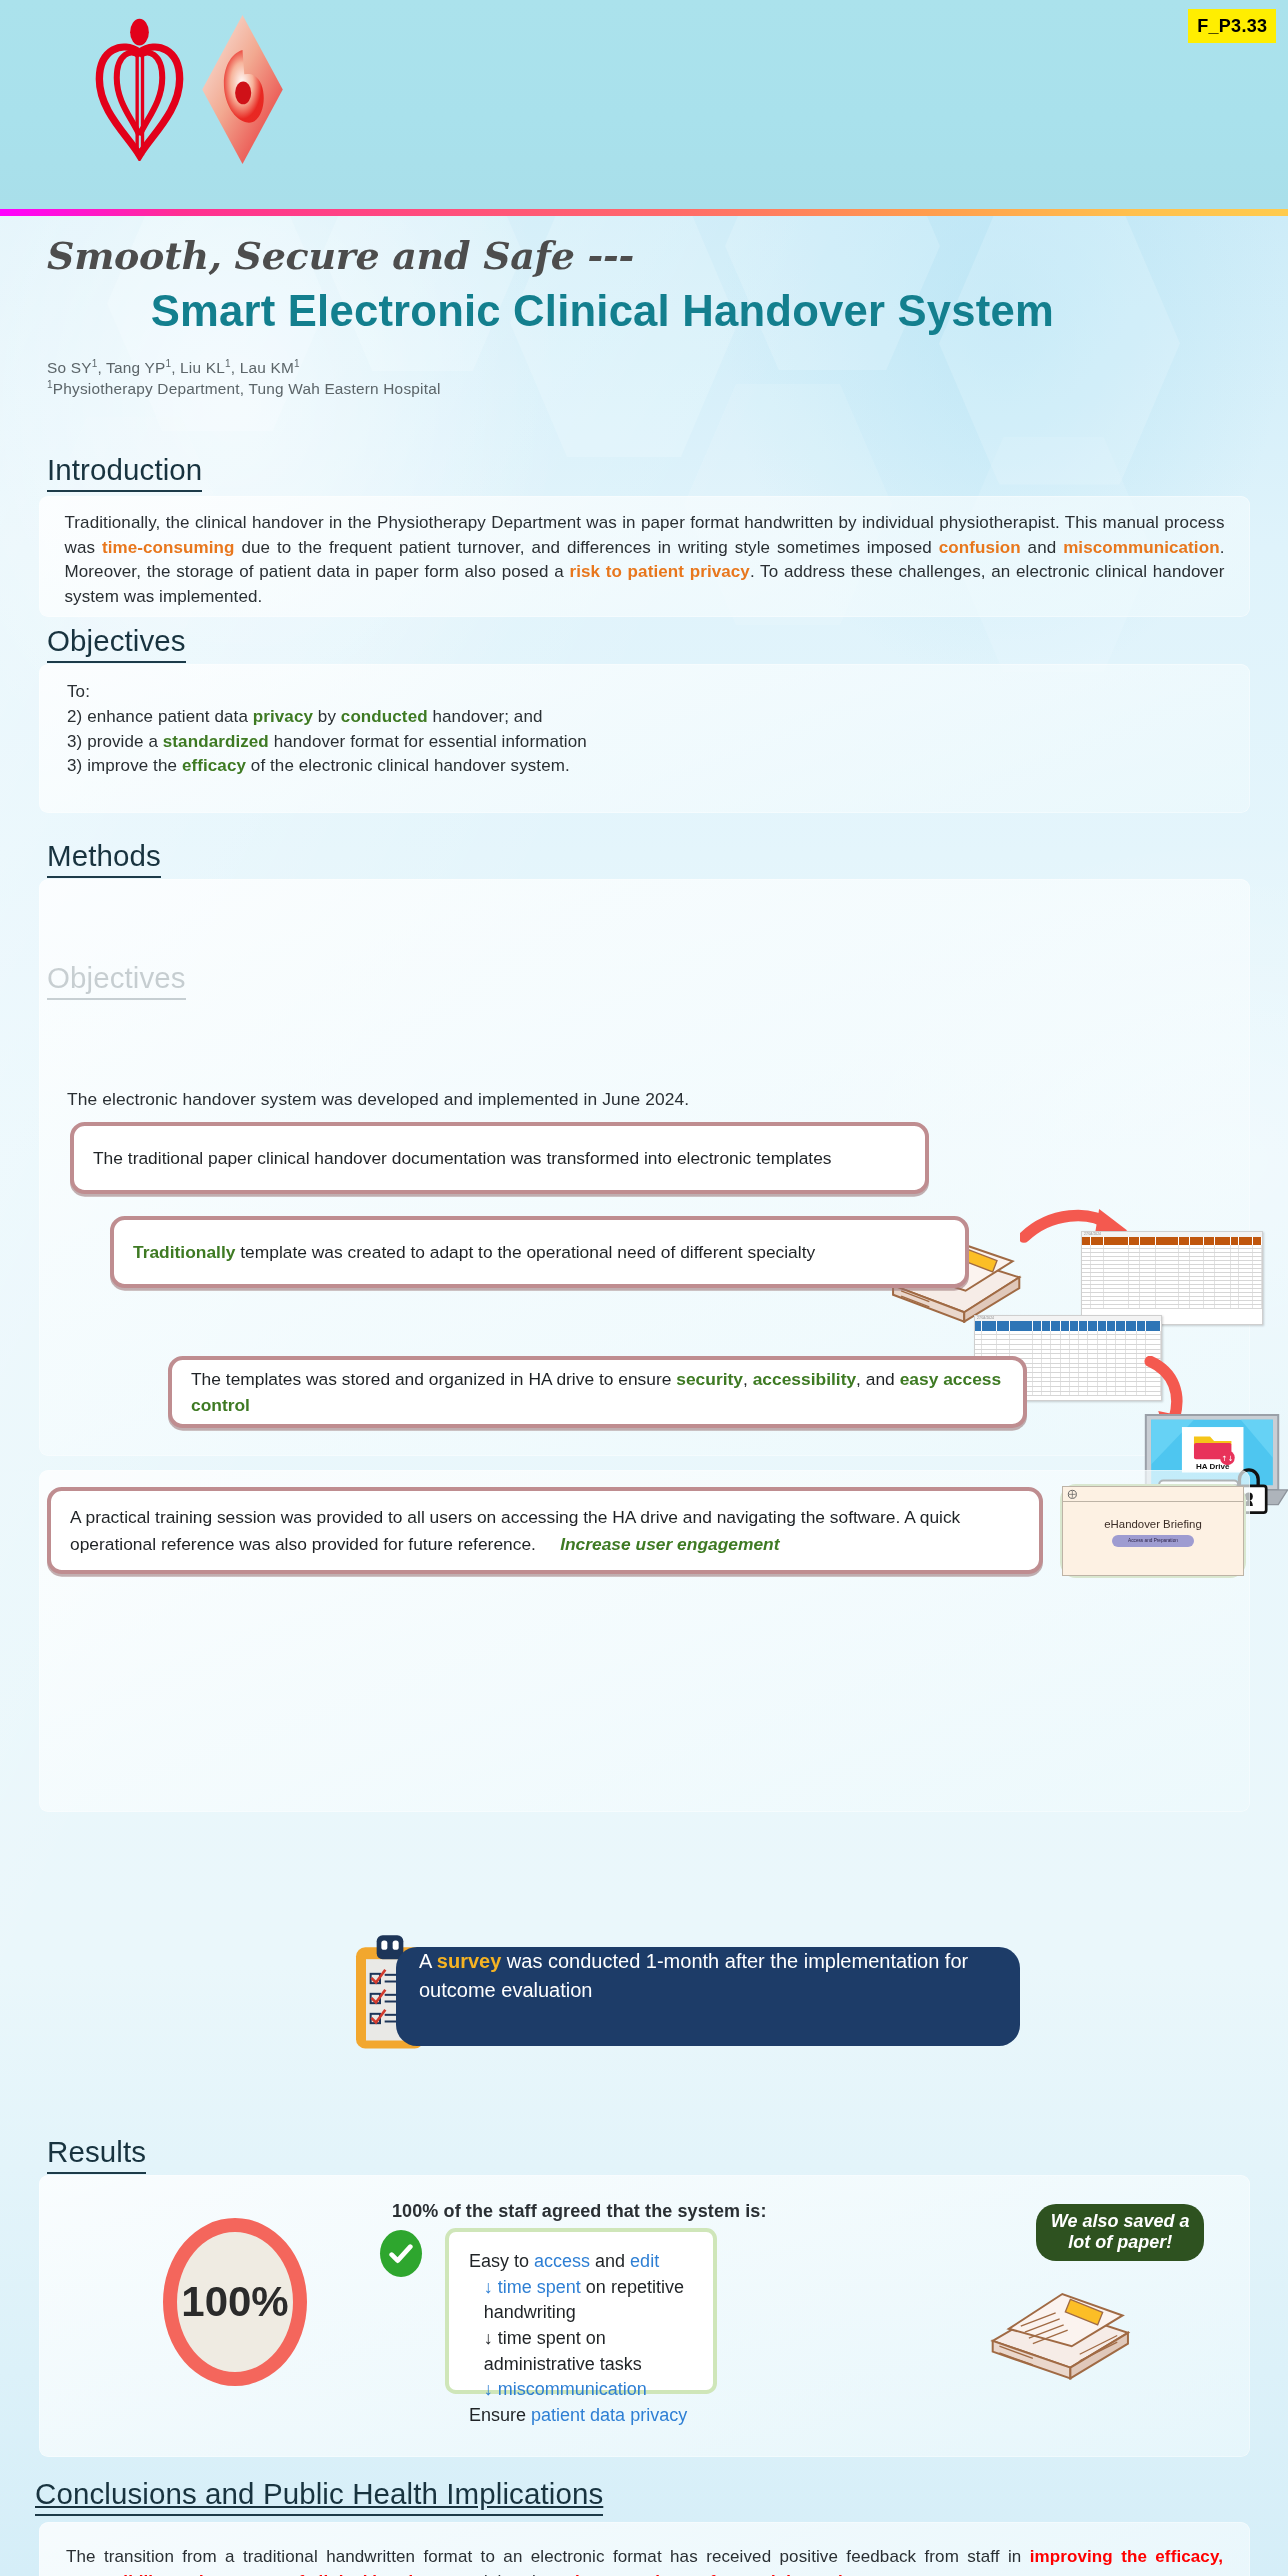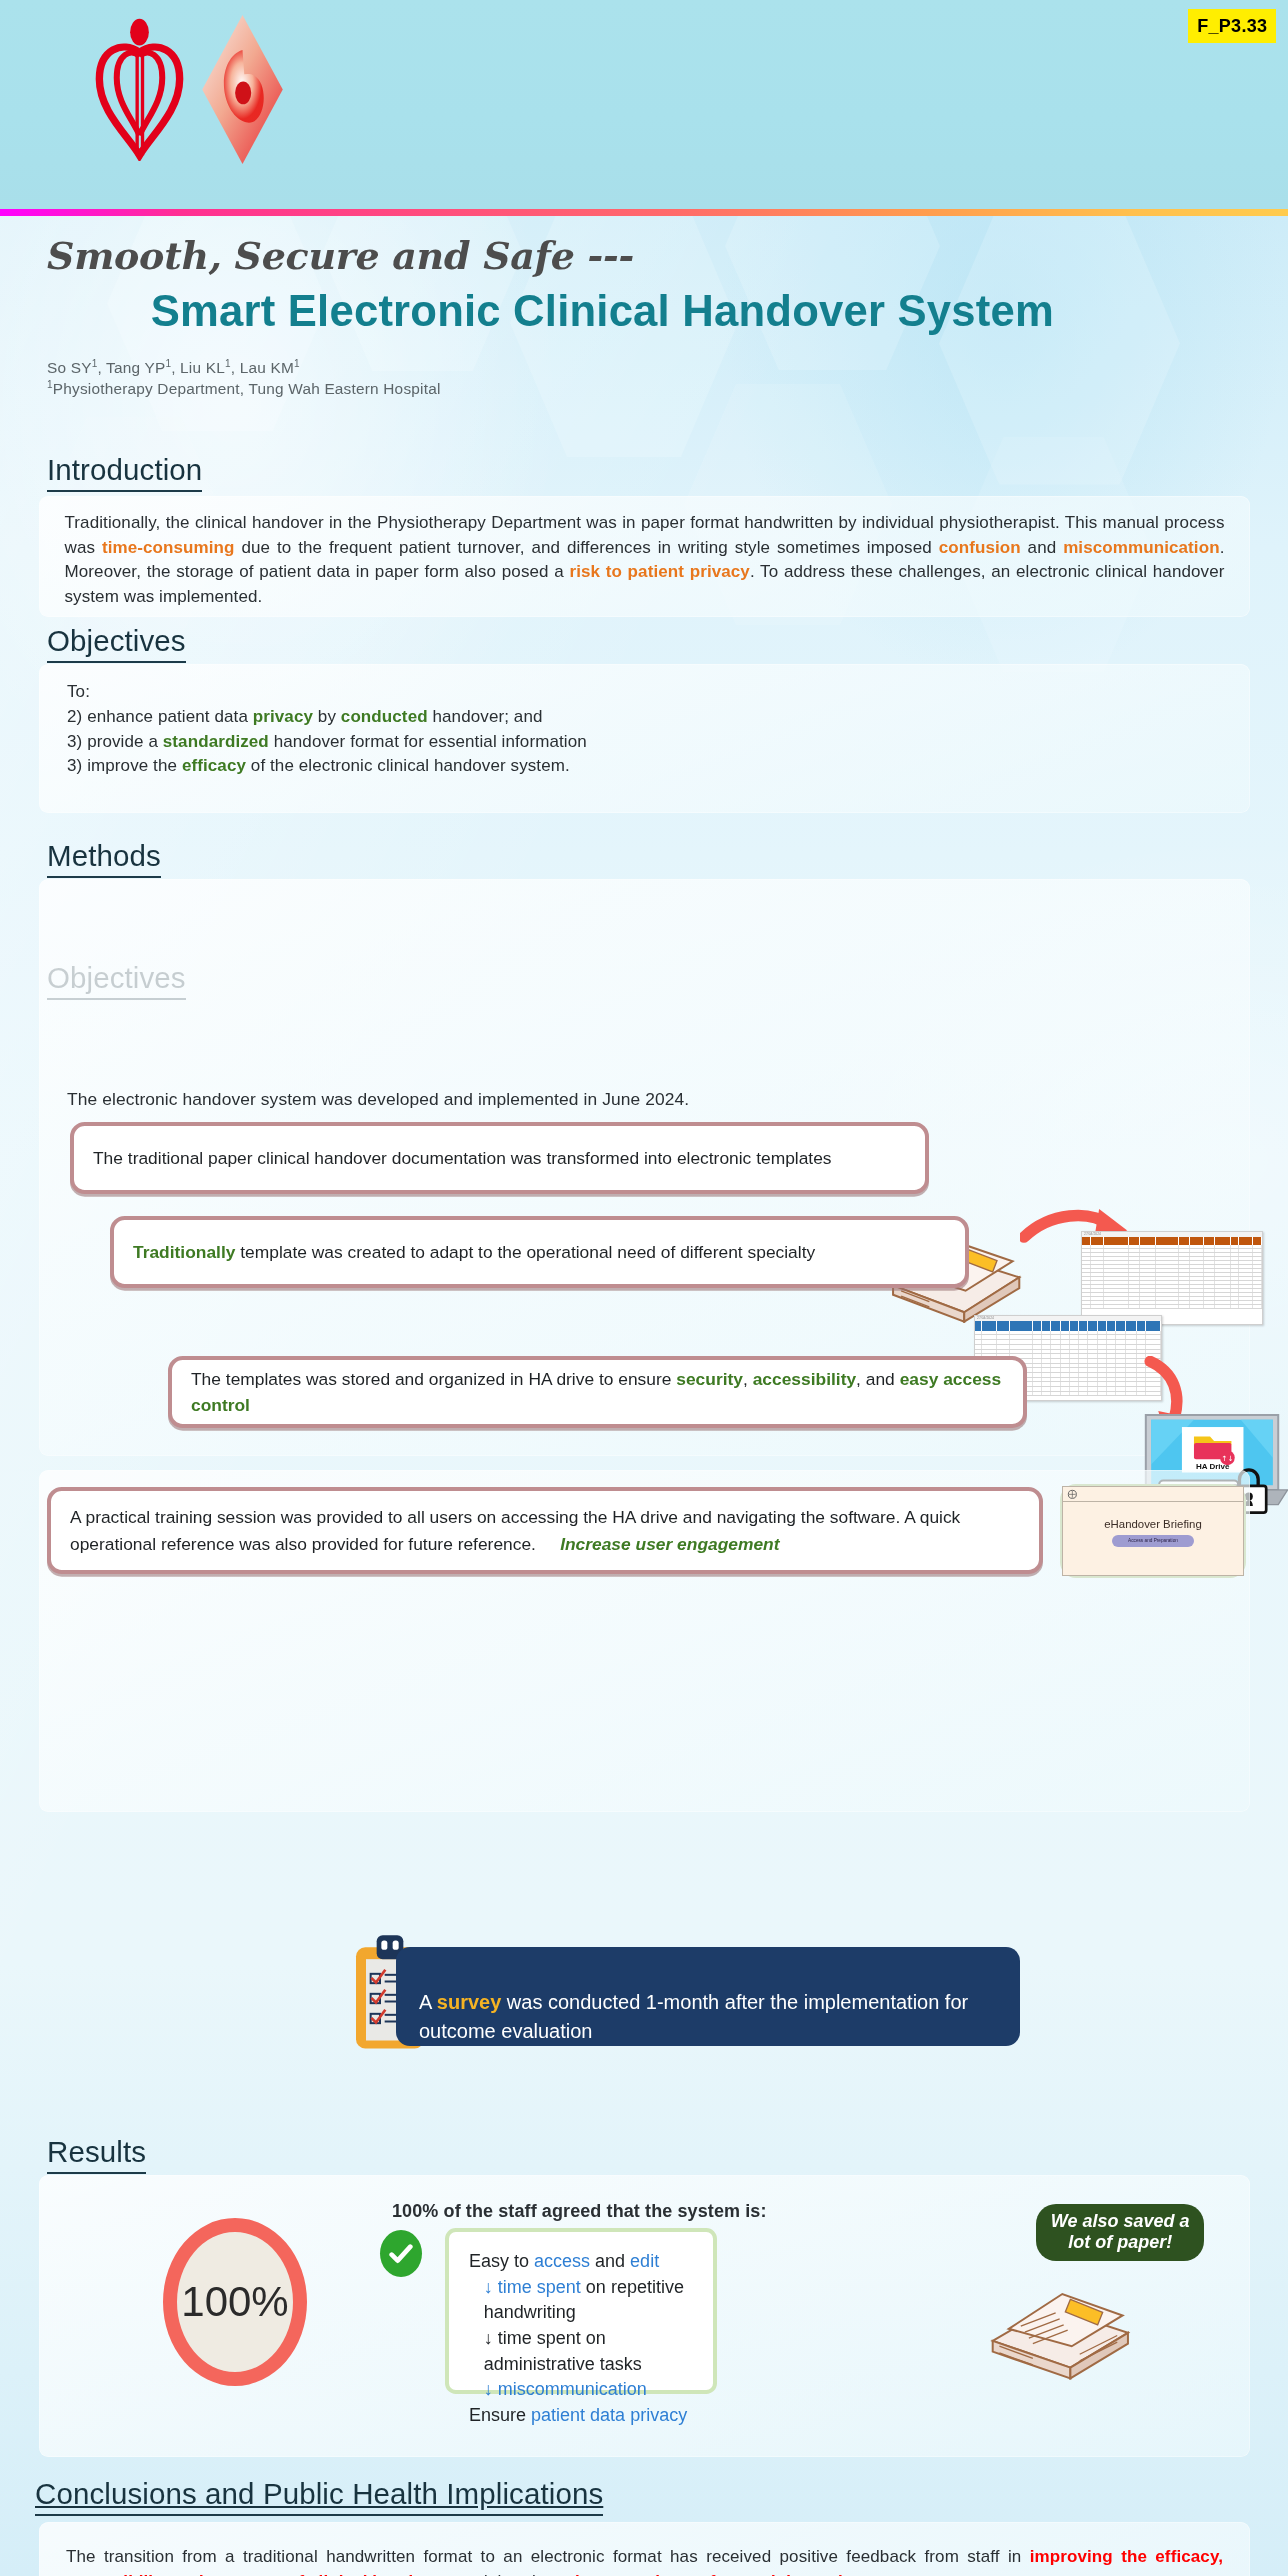--- a/index.html
+++ b/index.html
@@ -117,41 +117,41 @@
     border-radius: 14.8px; box-shadow: 0 2.7px 0 rgba(150,110,112,.55);
     display:flex; align-items:center;
   }
   .flowbox p {
     font-family: "Liberation Sans Narrow","Liberation Sans",sans-serif;
     font-size: 17.4px; color: #1f2326; line-height: 1.5; padding: 0 19px;
   }
 
   
   .survey-box {
-    position:absolute; background:#1d3c68; border-radius: 14px;
-    display:flex; align-items:flex-end;
+    position:absolute; background:#1d3c68; border-radius: 21px;
+    display:flex; align-items:flex-start;
   }
   .survey-box p {
     font-family: "Liberation Sans Narrow","Liberation Sans",sans-serif;
     color:#fff; font-size: 20px; line-height: 1.45; padding: 0 23px;
   }
   .yellow-w { color:#f5b323; font-weight: bold; }
 
   
   .clipboard { position:absolute; }
 
   
   .pct-ring {
     position:absolute; width: 144px; height: 168px; border-radius: 50%;
     background: #efebe2; border: 14.8px solid #f4665c;
     display:flex; align-items:center; justify-content:center;
   }
   .pct-ring span {
     font-family:"Liberation Sans Narrow","Liberation Sans",sans-serif;
-    font-weight:normal; font-size: 42px; color:#2b2b2b;
+    font-weight:bold; font-size: 42px; color:#2b2b2b;
   }
   .check-circle {
     position:absolute; width:42px; height:47px; border-radius:50%;
     background:#2ea62e; display:flex; align-items:center; justify-content:center;
   }
   .green-card {
     position:absolute; background:#fff; border: 4px solid #cfe6b9; border-radius: 10.7px;
   }
   .green-card ul { list-style:none; padding: 17.4px 20px; }
   .green-card li {

